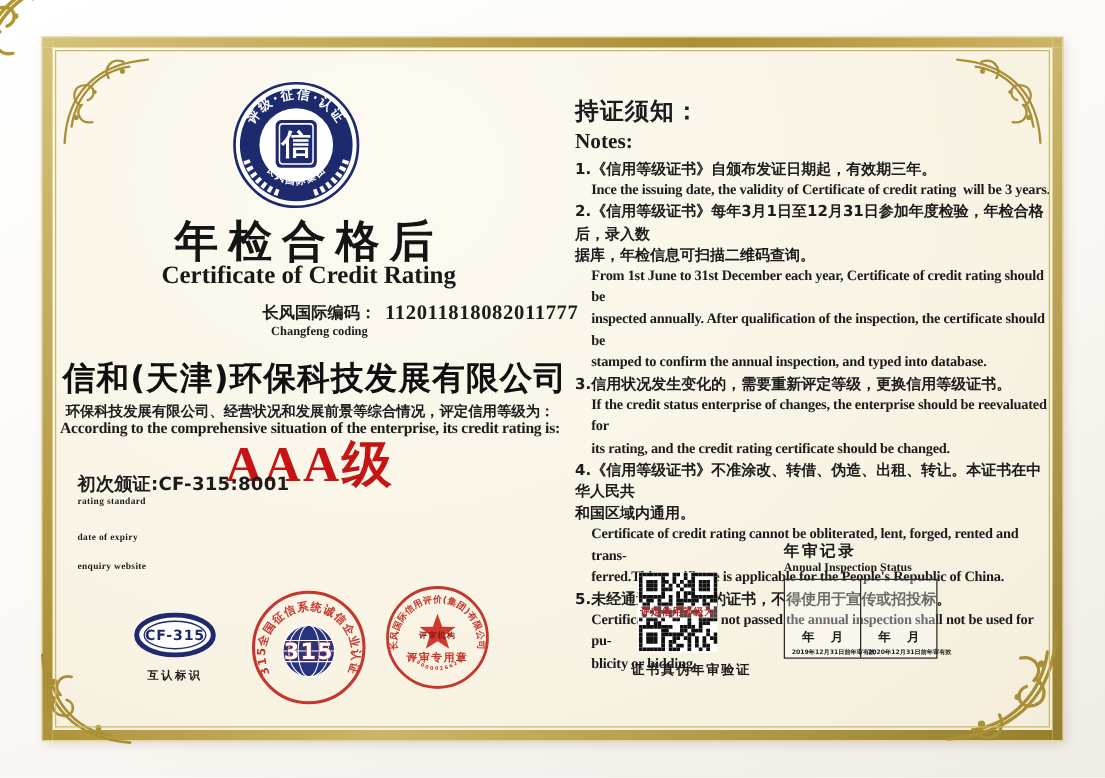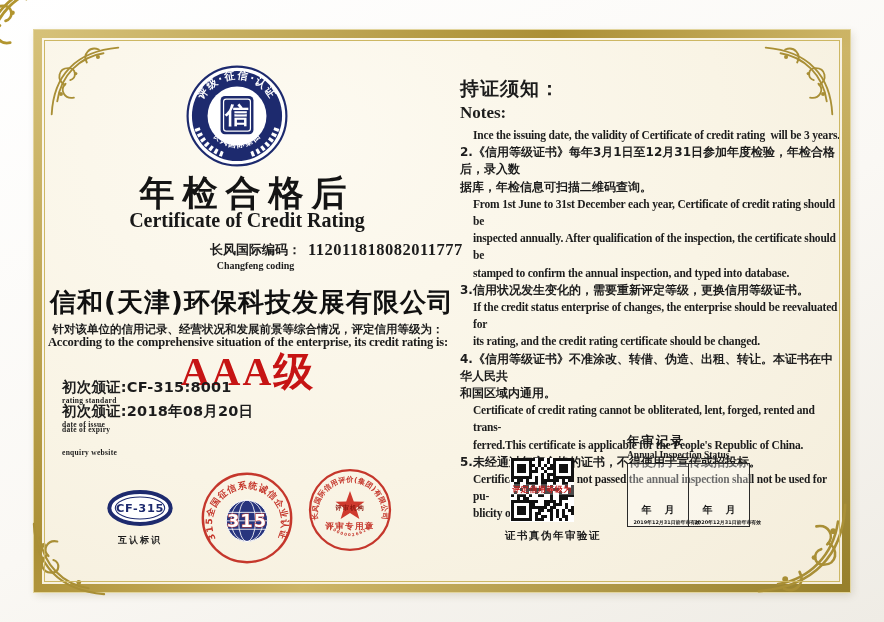--- a/index.html
+++ b/index.html
@@ -190,31 +190,27 @@
 
     <div class="abs coding">
       <div>
         <div class="lbl">长风国际编码：</div>
         <div class="sub">Changfeng coding</div>
       </div>
       <div class="val">112011818082011777</div>
     </div>
 
     <div class="abs company">信和(天津)环保科技发展有限公司</div>
-    <div class="abs stmt-zh">针对该单位的信用记录、经营状况和发展前景等综合情况，评定信用等级为：</div>
+    <div class="abs stmt-zh">环保科技发展有限公司、经营状况和发展前景等综合情况，评定信用等级为：</div>
     <div class="abs stmt-en">According to the comprehensive situation of the enterprise, its credit rating is:</div>
     <div class="abs rating">AAA级</div>
 
     <div class="abs field f0">
       <div class="lbl">初次颁证:CF-315:8001</div>
       <div class="sub">rating standard</div>
-    </div>
-    <div class="abs field f1">
-      <div class="lbl">初次颁证:2018年08月20日</div>
-      <div class="sub">date of issue</div>
     </div>
     <div class="abs field f2">
       <div class="sub">date of expiry</div>
     </div>
     <div class="abs field f3">
       <div class="sub">enquiry website</div>
     </div>
 
     <div class="abs cf-oval">
       <svg width="68" height="36" viewBox="0 0 100 54">
@@ -266,20 +262,21 @@
           <textPath href="#scfSerial" startOffset="50%">1100000266288</textPath>
         </text>
       </svg>
     </div>
 
     <div class="abs notes">
       <div class="h-zh">持证须知：</div>
       <div class="h-en">Notes:</div>
       <div class="list">
         <div>
+          <div class="note-zh">1.《信用等级证书》自颁布发证日期起，有效期三年。</div>
           <div class="note-en">Ince the issuing date, the validity of Certificate of credit rating  will be 3 years.</div>
         </div>
         <div>
           <div class="note-zh">2.《信用等级证书》每年3月1日至12月31日参加年度检验，年检合格后，录入数
 据库，年检信息可扫描二维码查询。</div>
           <div class="note-en">From 1st June to 31st December each year, Certificate of credit rating should be
 inspected annually. After qualification of the inspection, the certificate should be
 stamped to confirm the annual inspection, and typed into database.</div>
         </div>
         <div>

